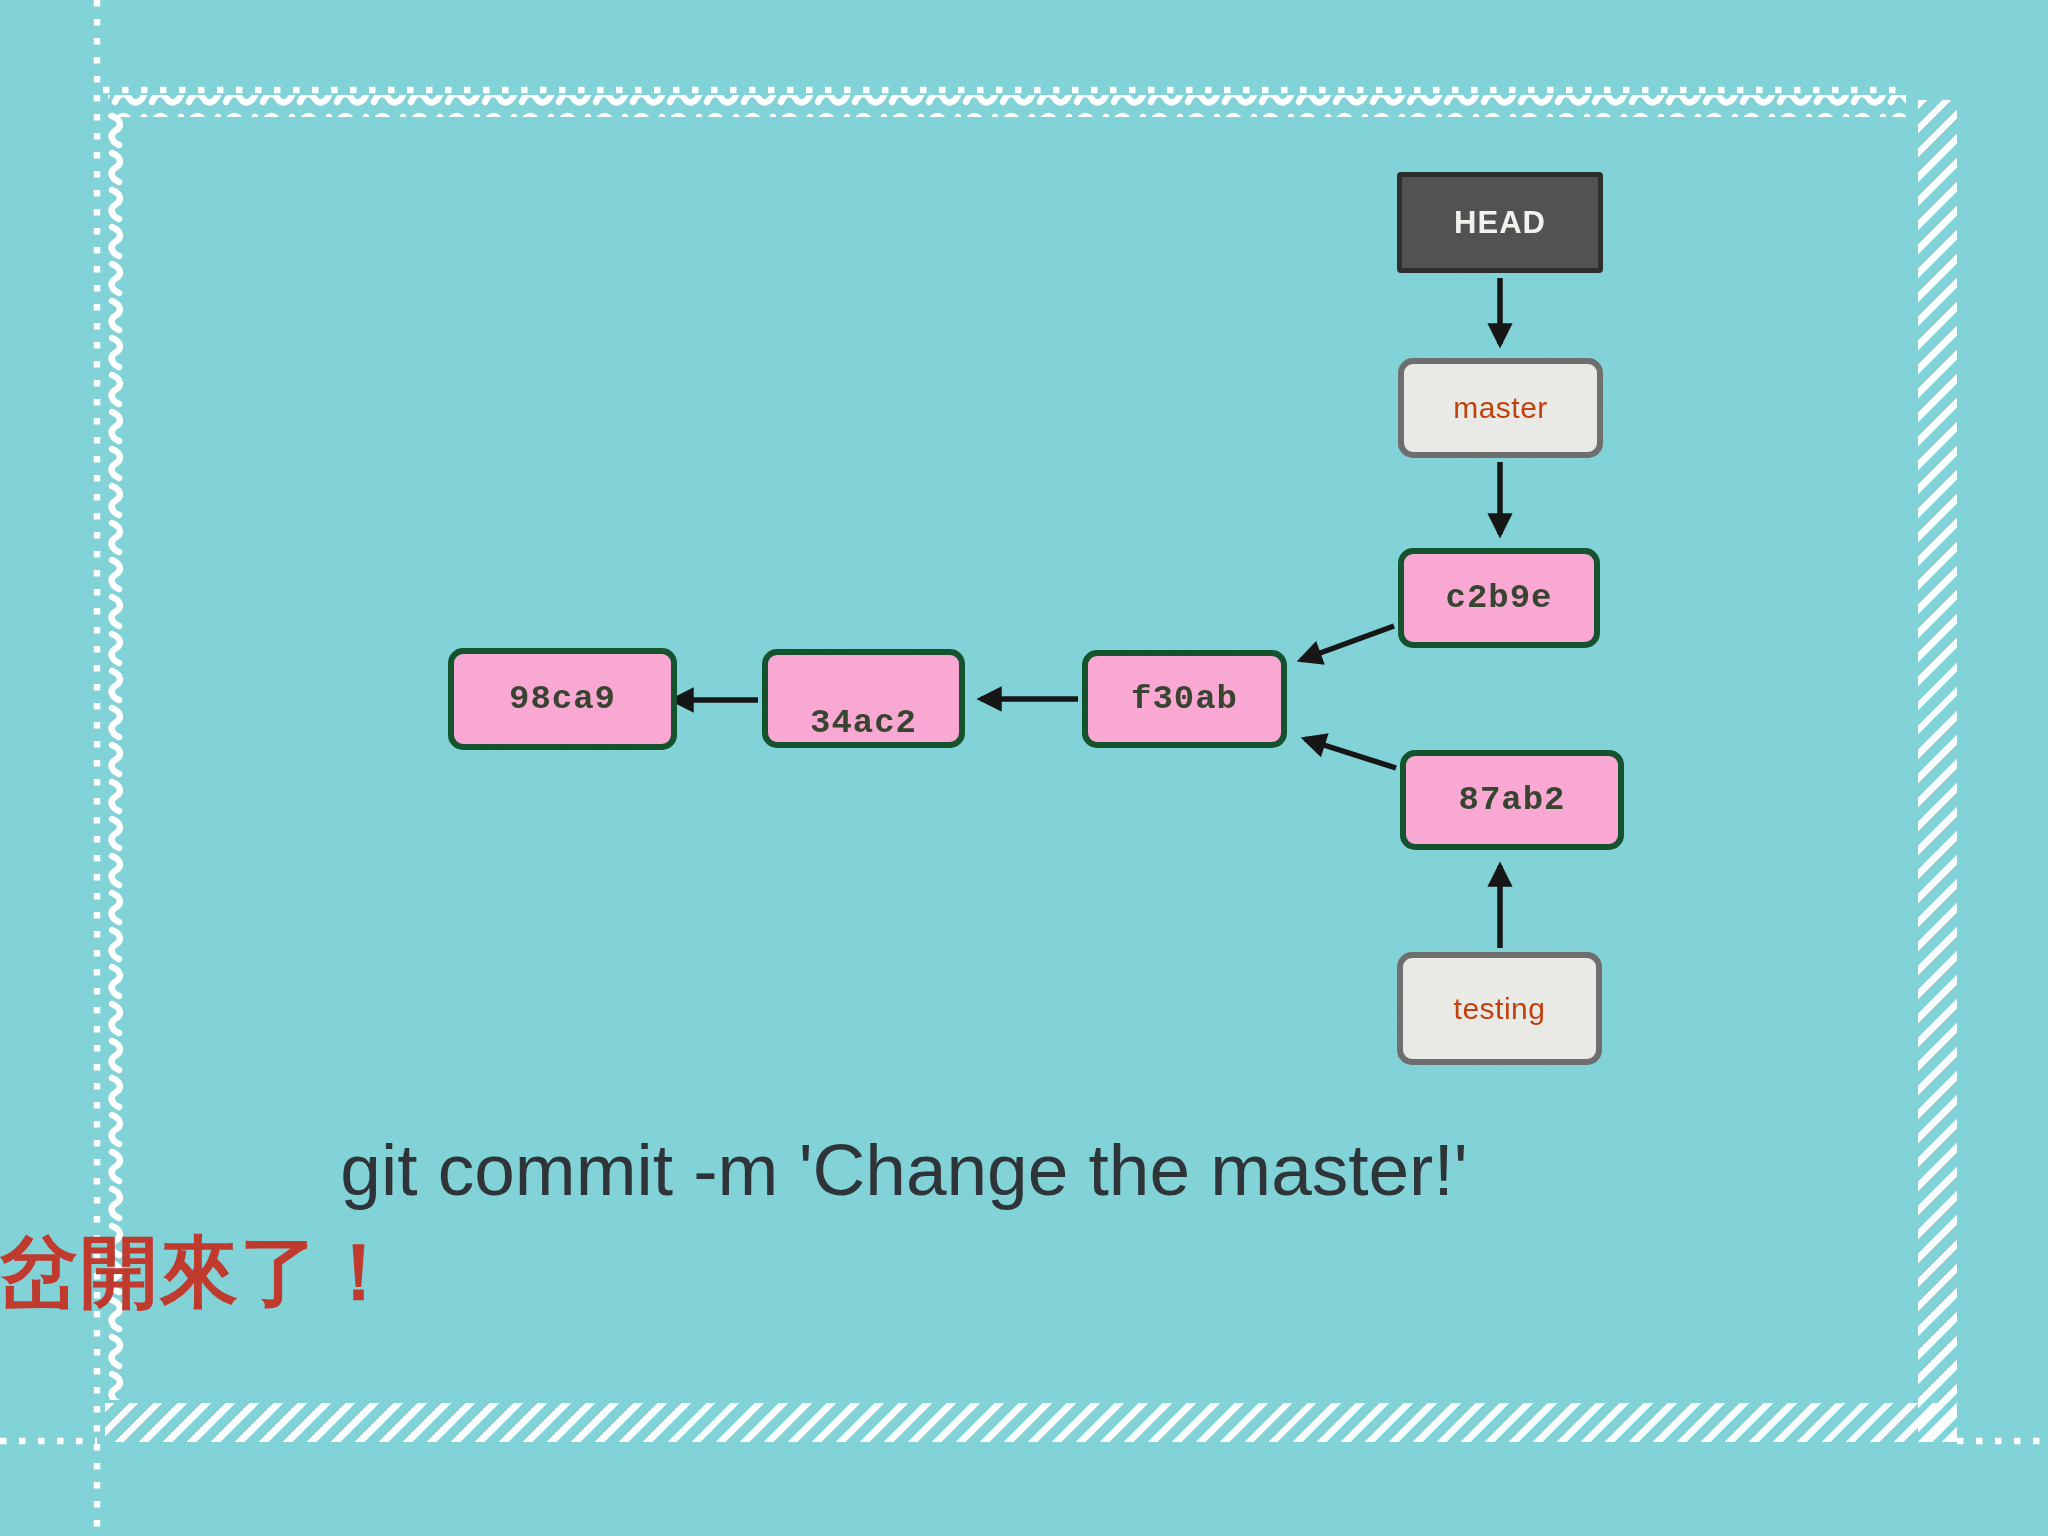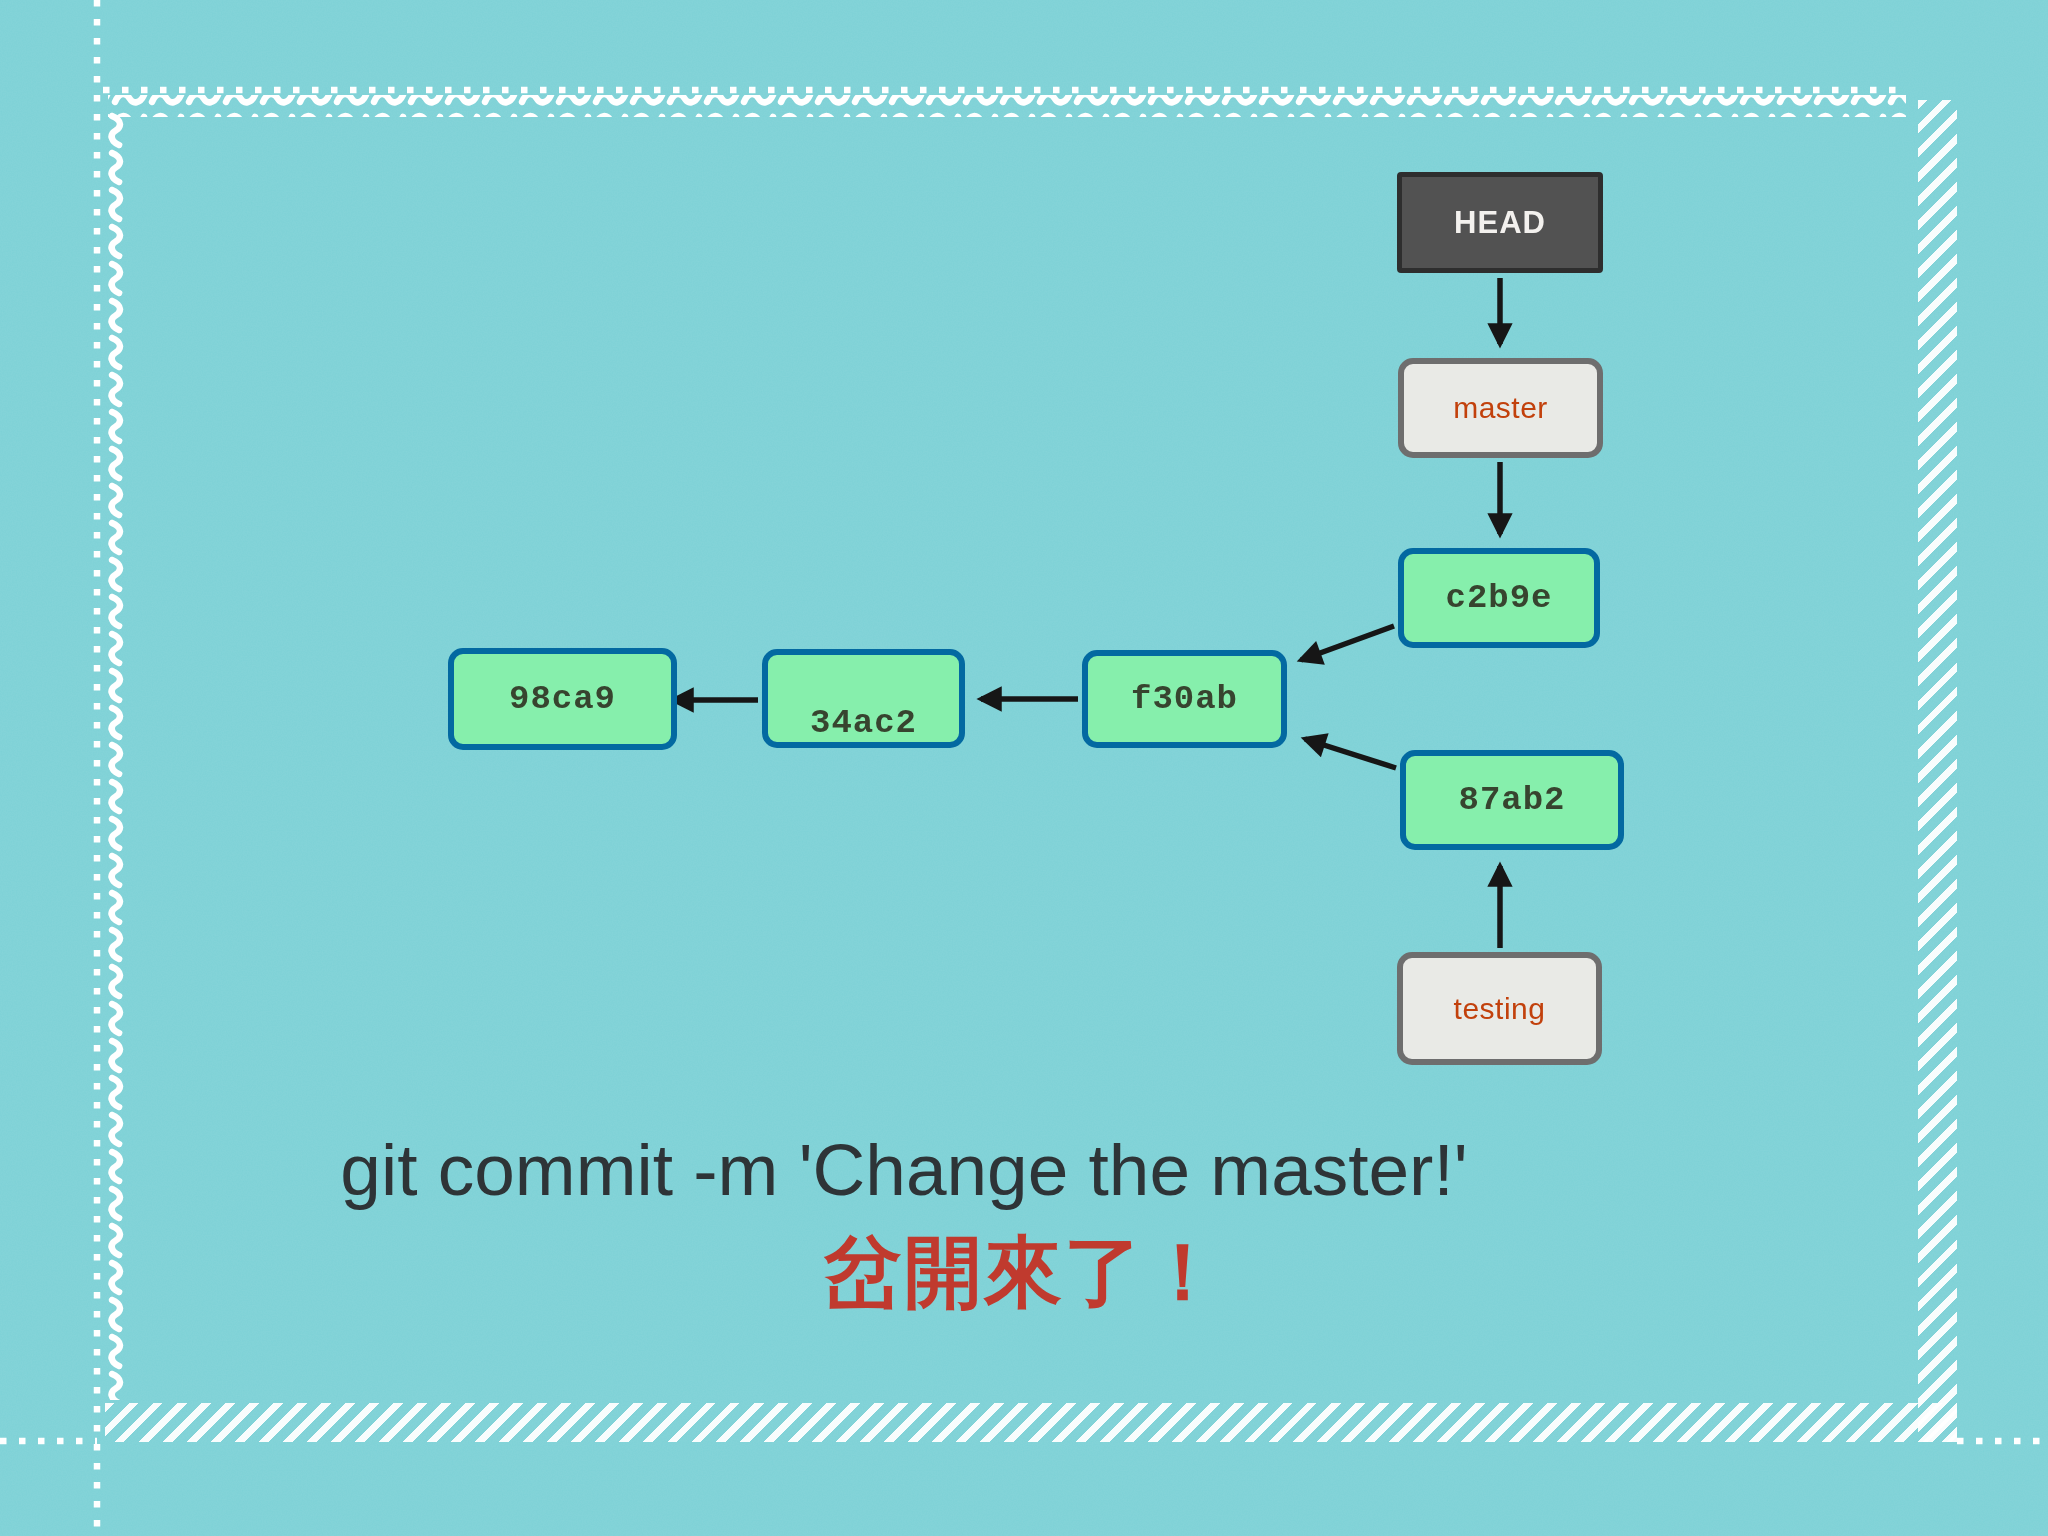--- a/index.html
+++ b/index.html
@@ -12,21 +12,21 @@
   .deco{position:absolute;inset:0;width:2048px;height:1536px;pointer-events:none;}
   .hatch{position:absolute;background:repeating-linear-gradient(135deg,rgba(255,255,255,.95) 0 7px,rgba(255,255,255,0) 7px 17px);}
   .hatch-right{left:1918px;top:100px;width:39px;height:1342px;}
   .hatch-bottom{left:105px;top:1403px;width:1852px;height:39px;}
 
   .node{
     position:absolute;display:flex;align-items:center;justify-content:center;
     box-sizing:border-box;border-radius:15px;
   }
   .commit{
-    background:#86efac;border:6px solid #0369a1;
+    background:#f9a8d4;border:6px solid #14532d;
     font-family:"Liberation Mono",monospace;font-weight:bold;
     font-size:34px;color:#37442f;letter-spacing:1px;
   }
   .branch{
     background:#e9eae6;border:6px solid #6e6e6e;
     font-size:30px;color:#c2410c;letter-spacing:.5px;
   }
   .head-node{
     background:#525252;border:5px solid #2e2e2e;border-radius:4px;
     font-size:31px;color:#f3f1ee;font-weight:bold;letter-spacing:1px;
@@ -41,21 +41,21 @@
   .n-testing{left:1397px;top:952px;width:205px;height:113px;}
 
   .cmd-line{
     position:absolute;left:0;top:1122px;width:1808px;height:96px;
     line-height:96px;text-align:center;
     font-family:Liberation Sans, sans-serif;
     font-size:73px;color:#2e3437;white-space:pre;
   }
   .note-line{
     position:absolute;left:0;top:1224px;width:2048px;height:96px;
-    line-height:96px;text-align:center;
+    line-height:96px;
     font-weight:bold;font-size:78px;letter-spacing:2px;
     font-family:"DejaVu Sans",sans-serif;
   }
 </style>
 </head>
 <body>
 
 <div class="stage" style="background: rgb(125, 209, 214);">
 
   <svg class="texture" xmlns="http://www.w3.org/2000/svg">

